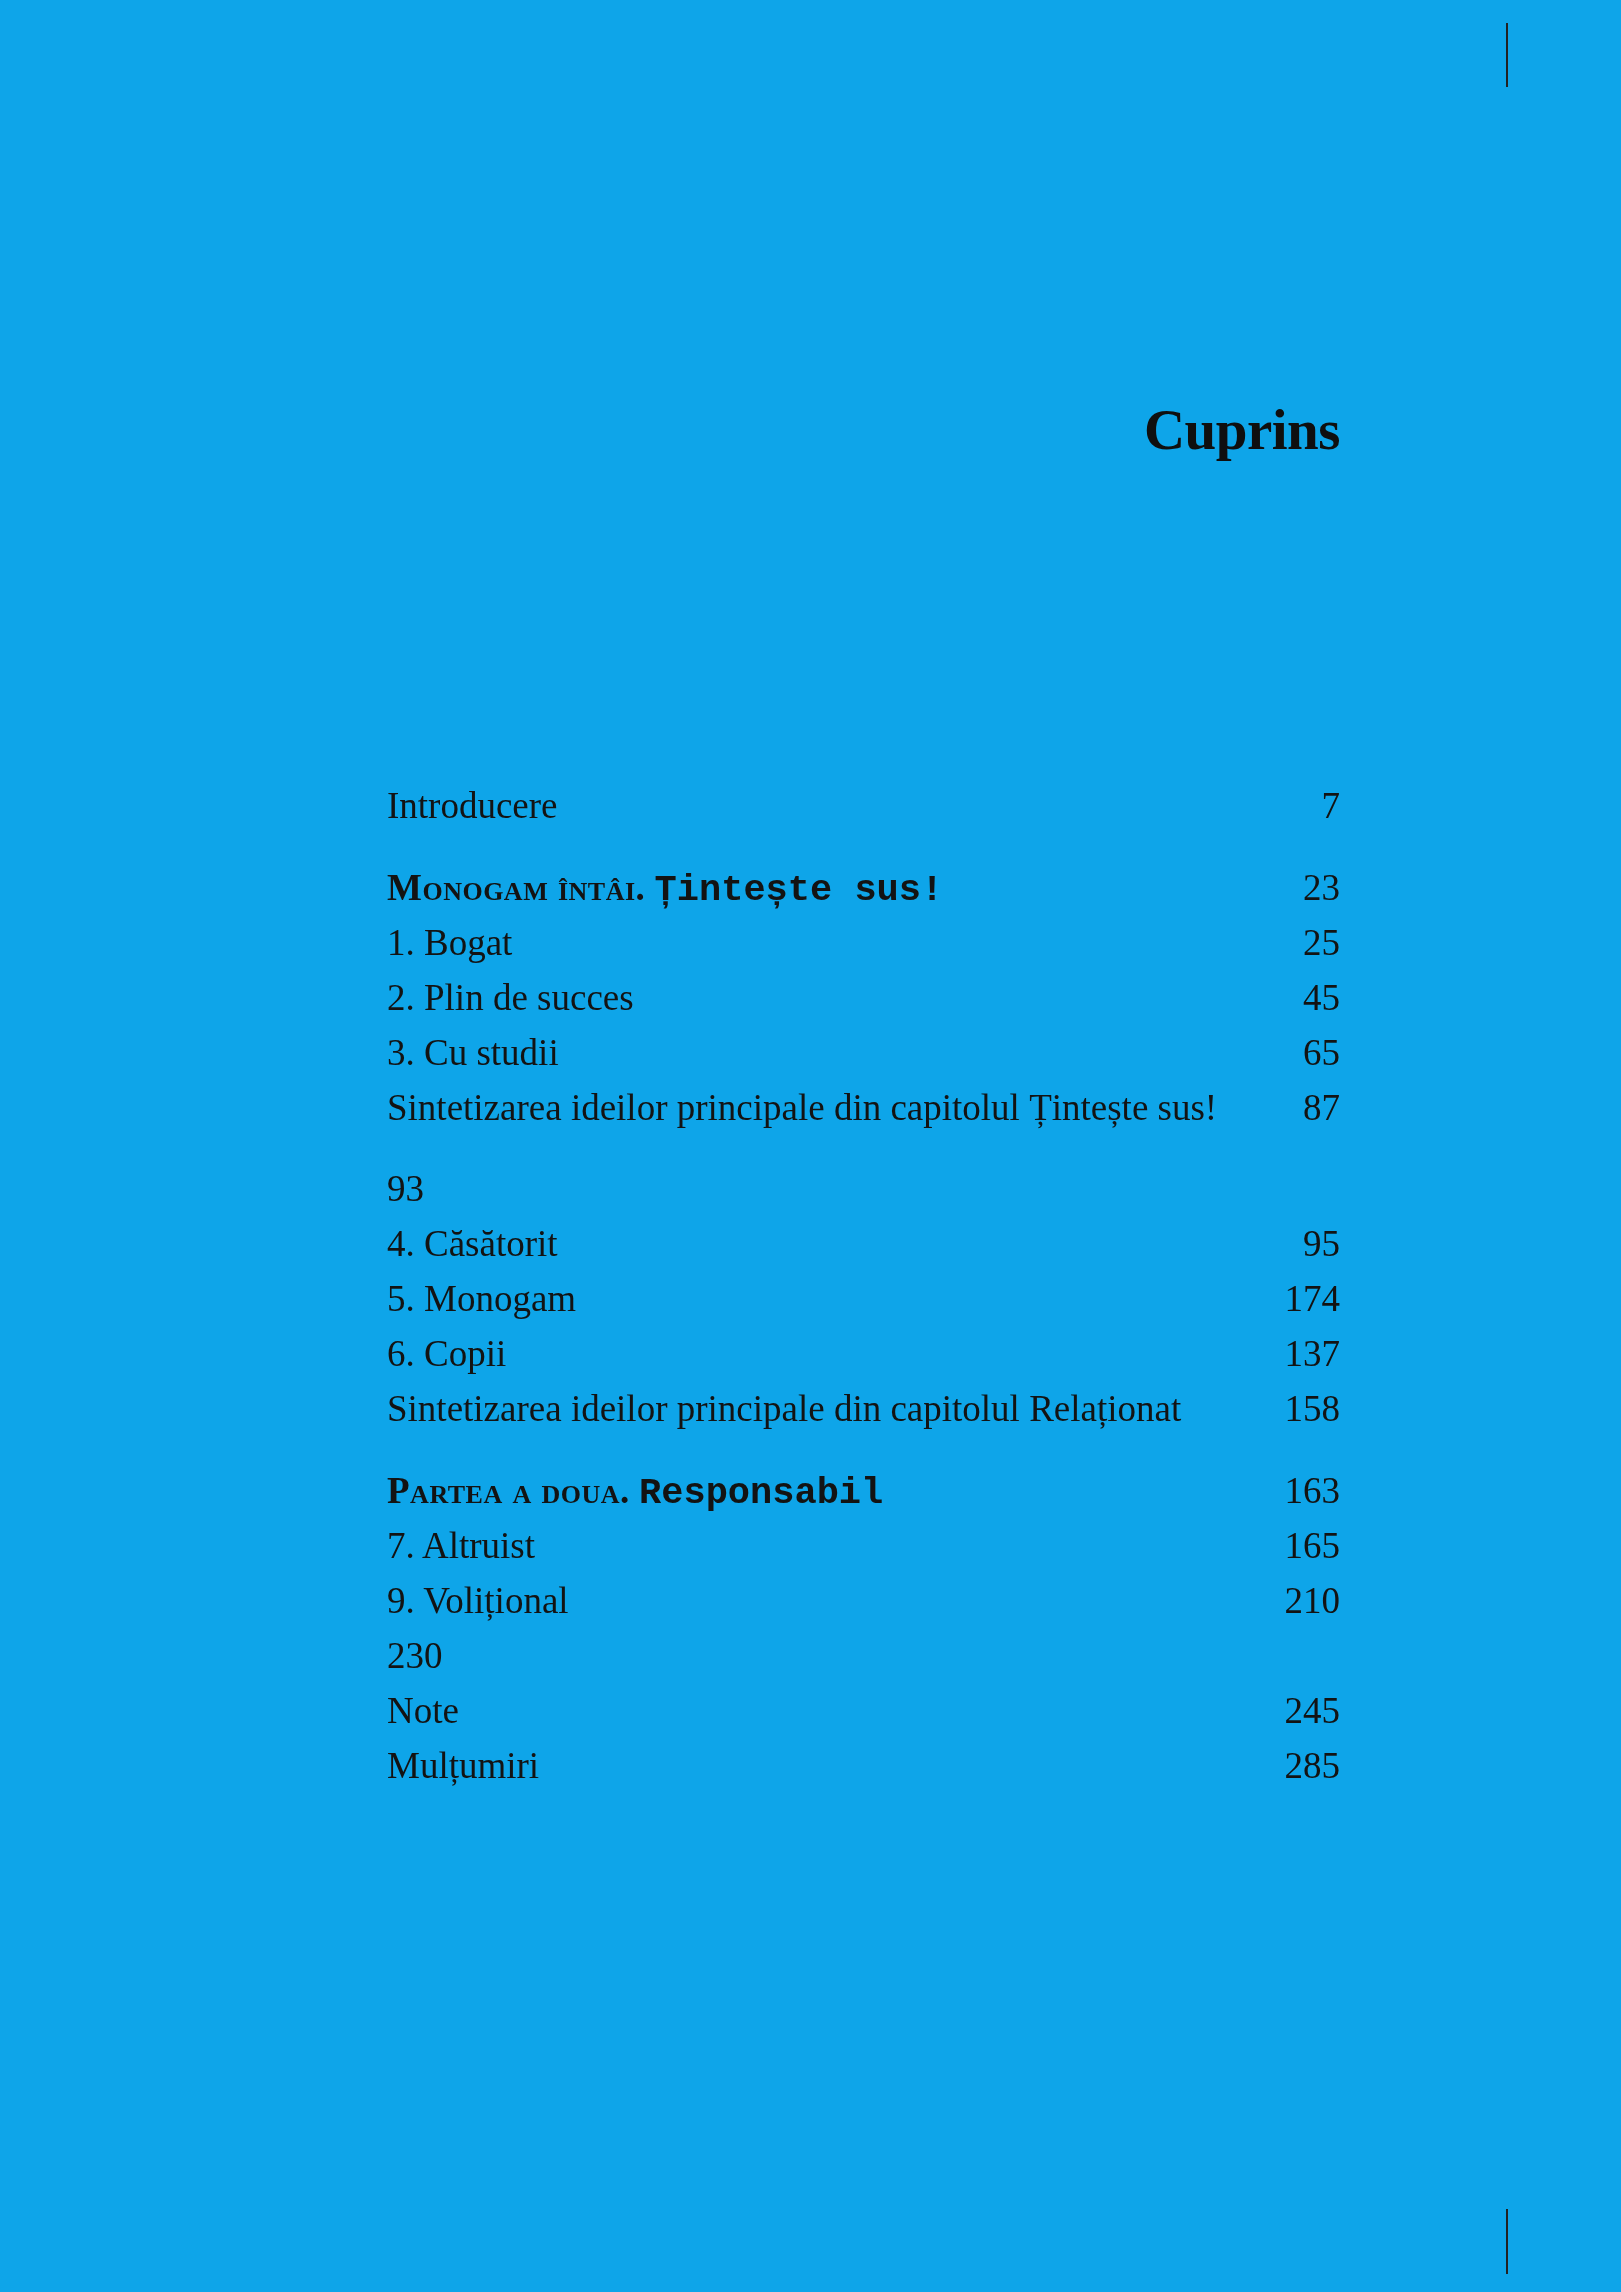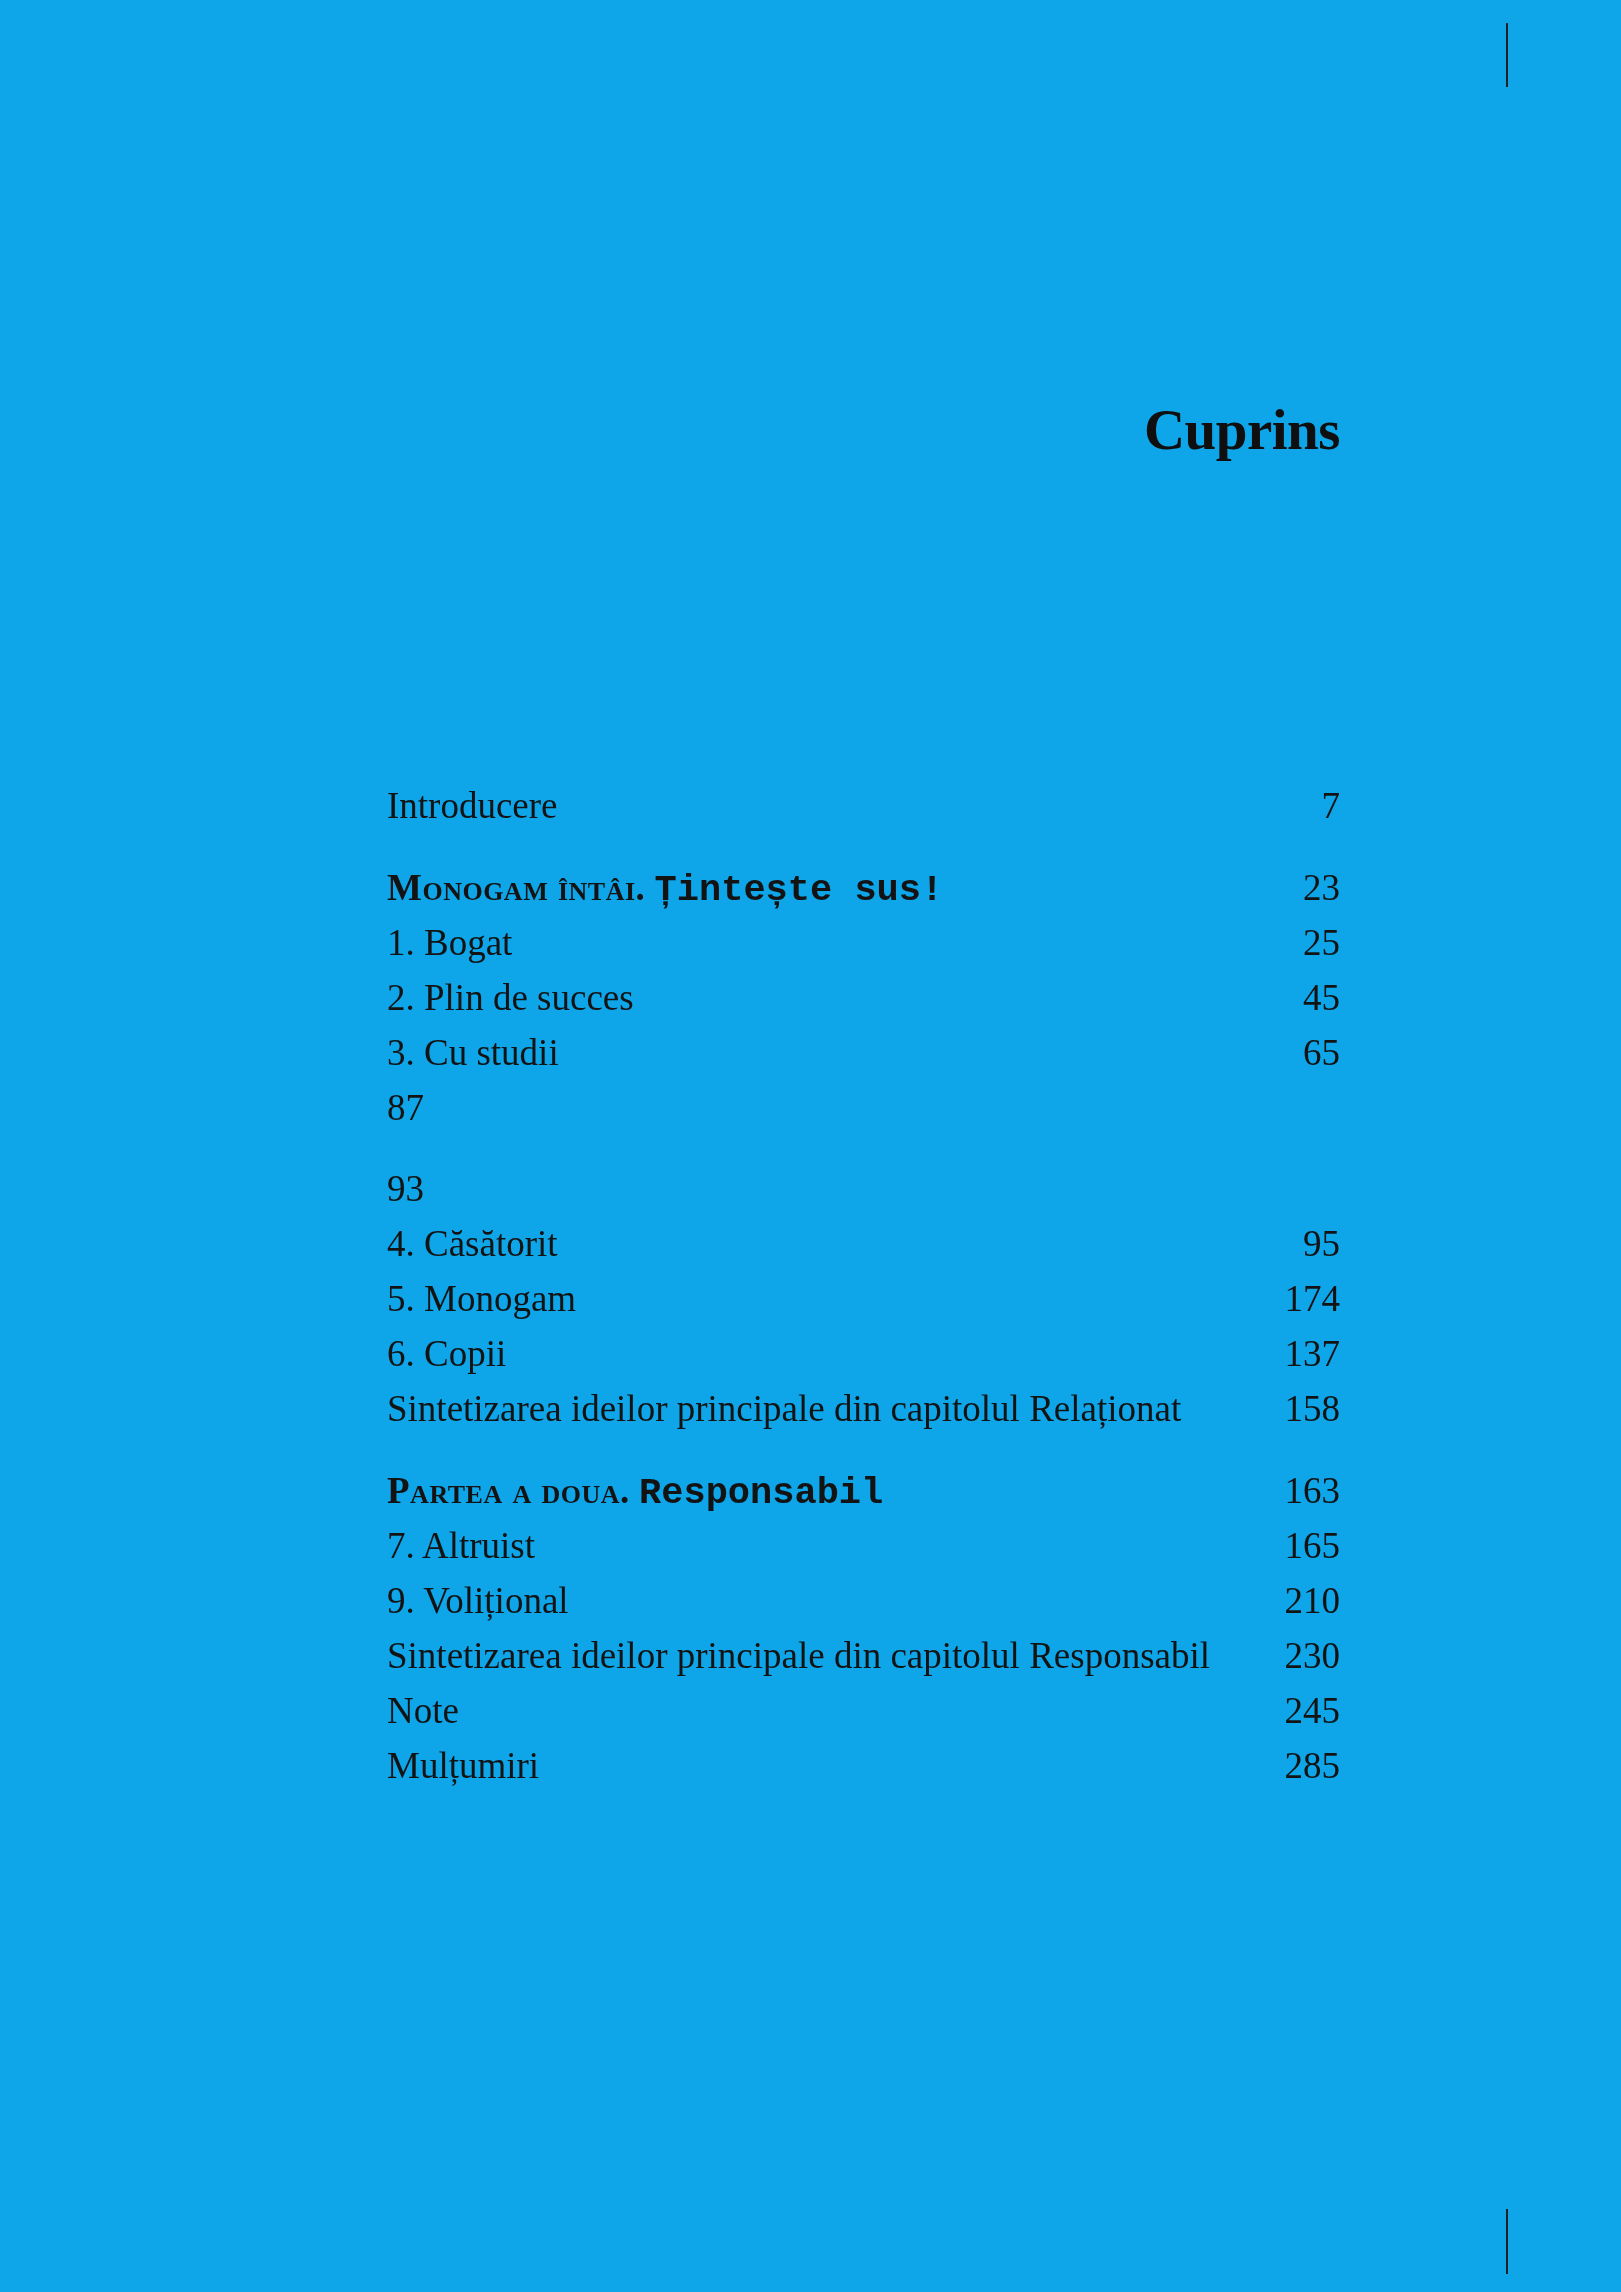--- a/index.html
+++ b/index.html
@@ -87,20 +87,21 @@
       <span class="label">2. Plin de succes</span>
       <span class="pagenum">45</span>
     </div>
 
     <div class="row">
       <span class="label">3. Cu studii</span>
       <span class="pagenum">65</span>
     </div>
 
     <div class="row">
+      <span class="label">Sintetizarea ideilor principale din capitolul Țintește sus!</span>
       <span class="pagenum">87</span>
     </div>
 
     <div class="row part">
       <span class="pagenum">93</span>
     </div>
 
     <div class="row">
       <span class="label">4. Căsătorit</span>
       <span class="pagenum">95</span>
@@ -131,21 +132,20 @@
       <span class="pagenum">165</span>
     </div>
 
 
     <div class="row">
       <span class="label">9. Volițional</span>
       <span class="pagenum">210</span>
     </div>
 
     <div class="row">
-      <span class="label">Sintetizarea ideilor principale din capitolul Responsabil</span>
       <span class="pagenum">230</span>
     </div>
 
 
     <div class="row">
       <span class="label">Note</span>
       <span class="pagenum">245</span>
     </div>
 
     <div class="row">

